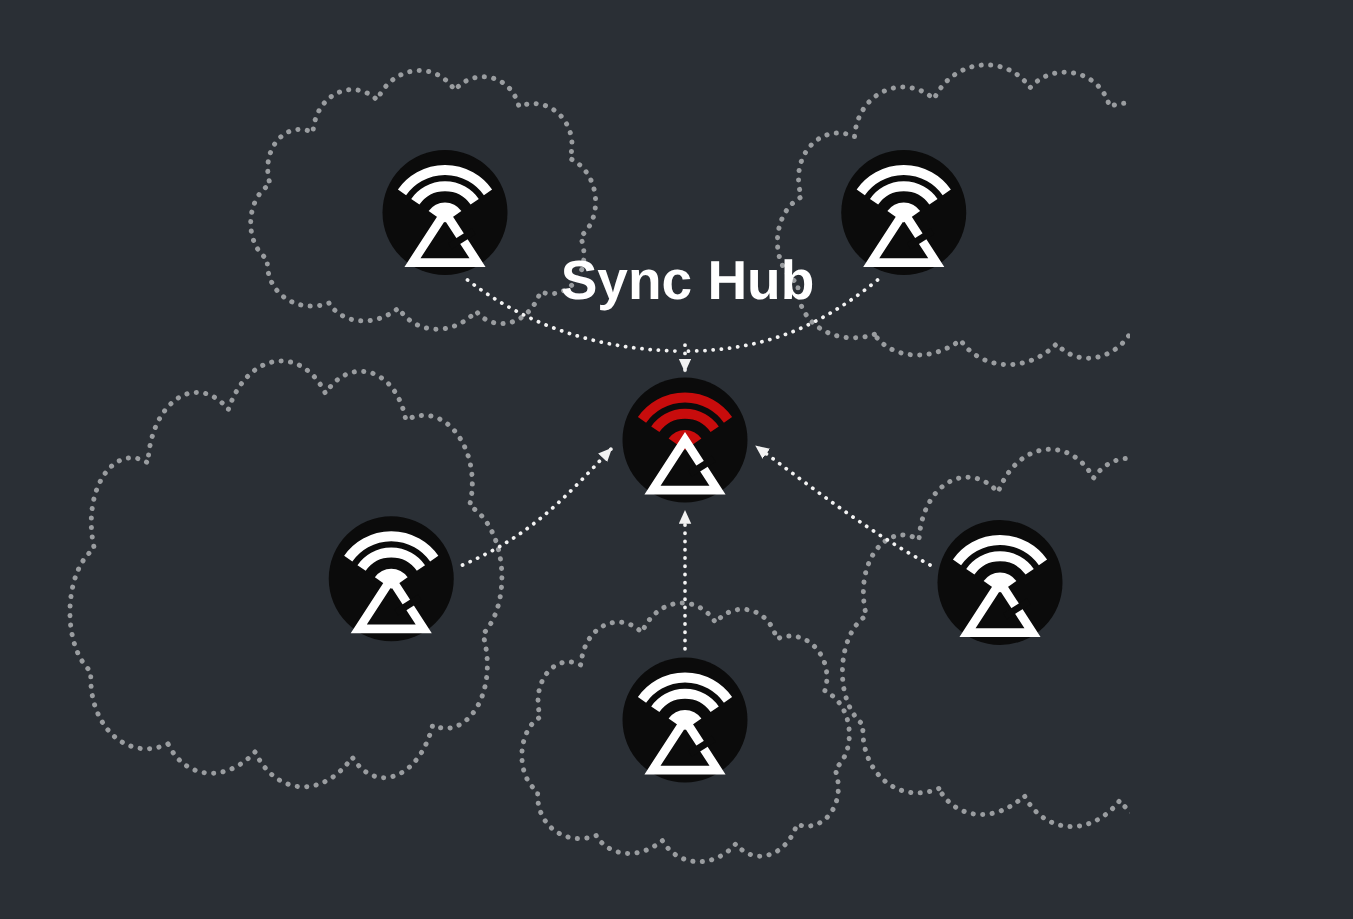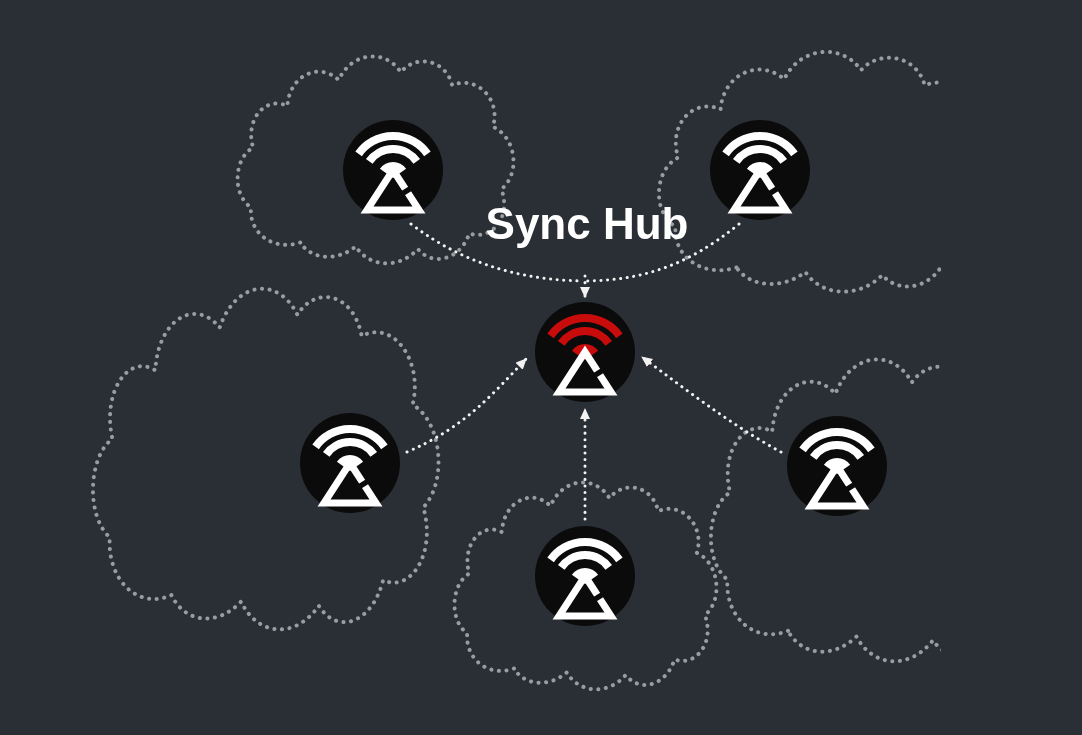--- a/index.html
+++ b/index.html
@@ -7,21 +7,20 @@
     padding: 0;
     background: var(--background, #2a2f35);
   }
   .stage {
     position: relative;
     width: 904px;
     height: 735px;
     background: var(--background, #2a2f35);
     overflow: hidden;
     font-family: "Liberation Sans", sans-serif;
-    margin-left: 37px;
   }
   svg { display: block; }
 
   .title {
     font-family: "Liberation Sans", sans-serif;
     font-weight: 800;
     font-size: 44px;
     fill: var(--title-text, #ffffff);
     text-anchor: middle;
   }

